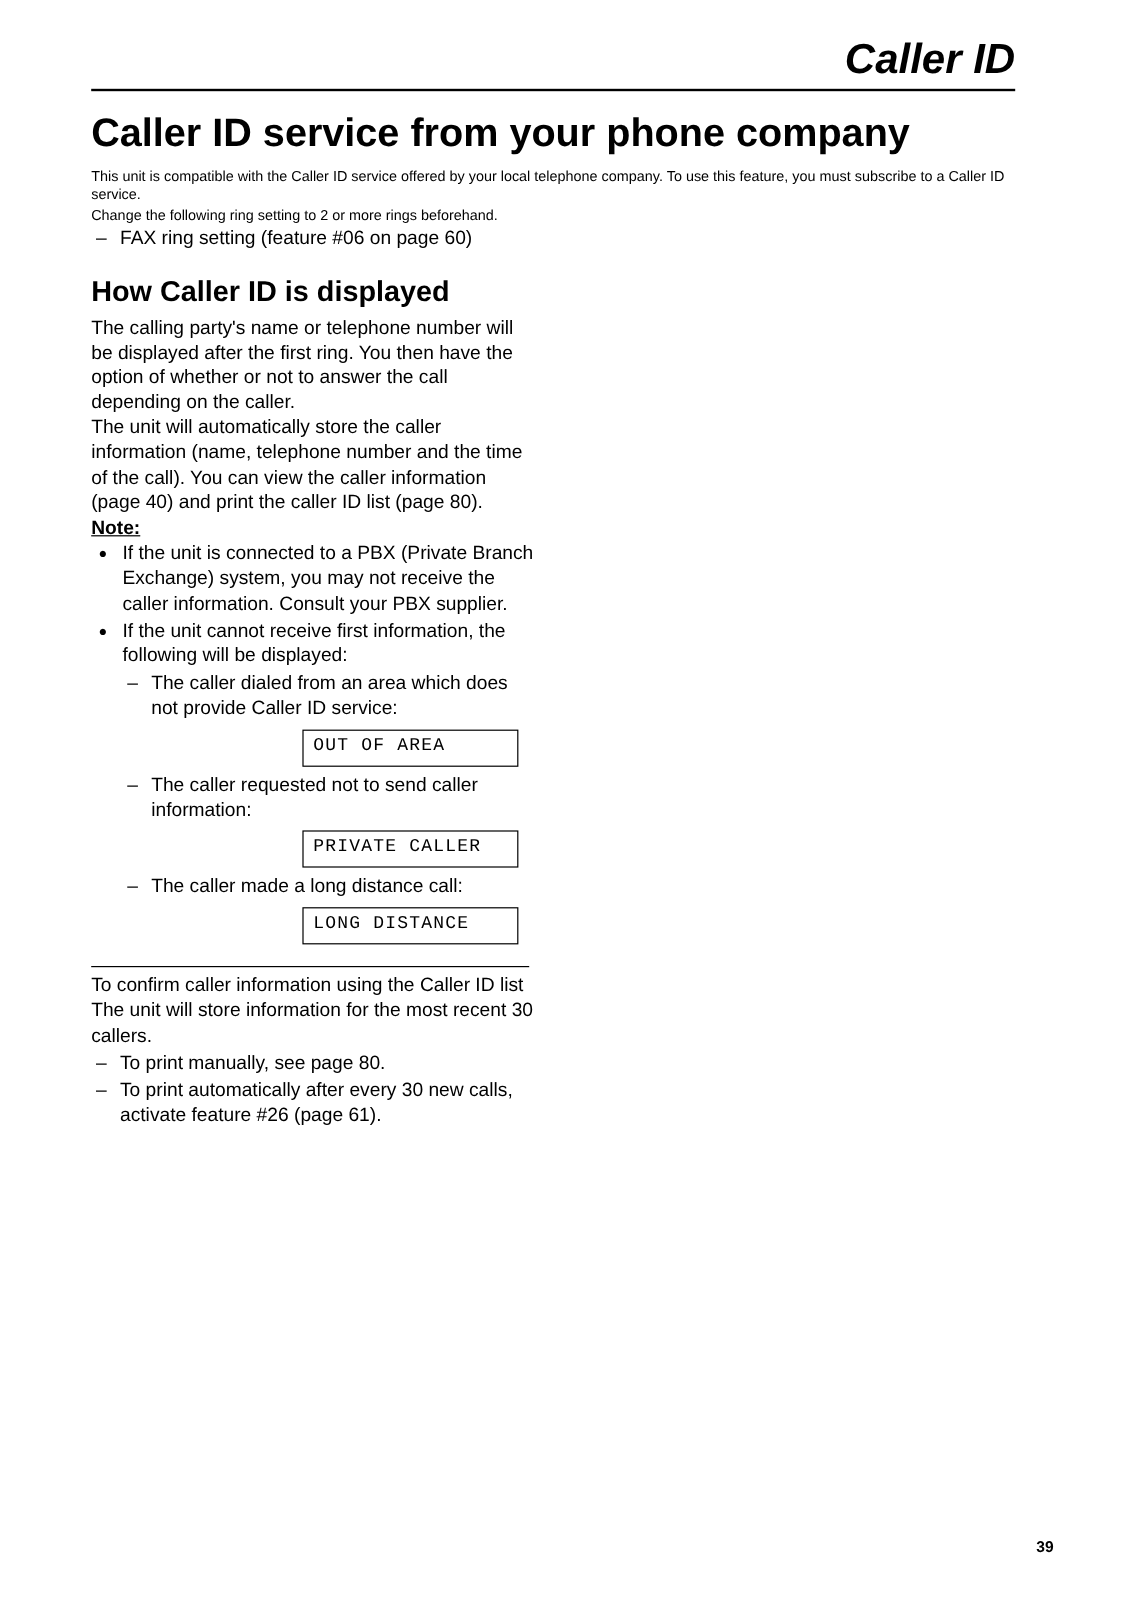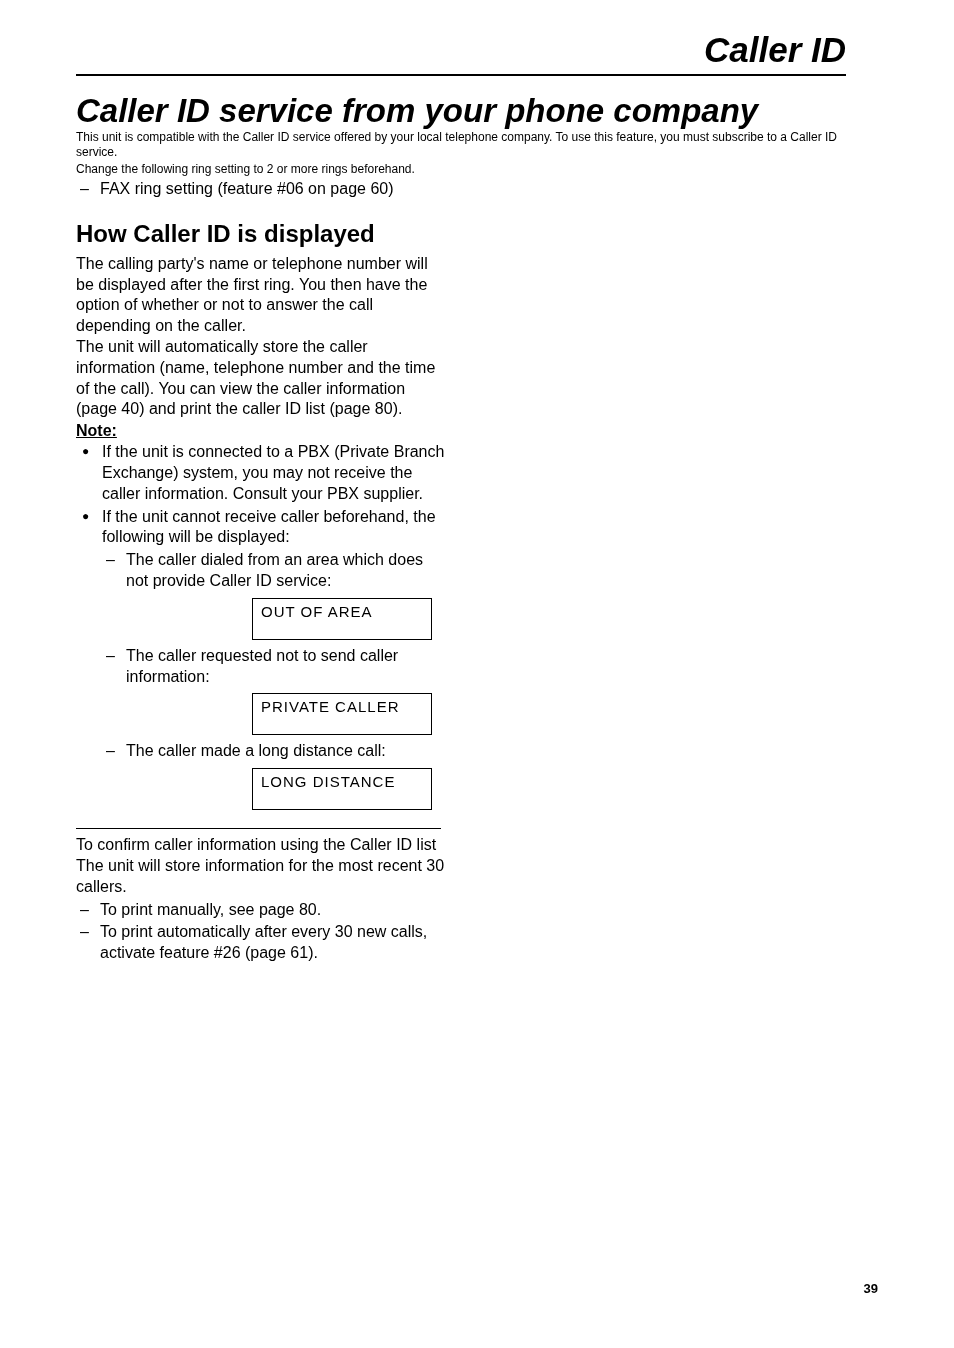--- a/index.html
+++ b/index.html
@@ -19,22 +19,21 @@
       font-weight: bold;
       font-style: italic;
       text-align: right;
       padding-bottom: 4px;
       border-bottom: 2px solid #000;
       margin-bottom: 16px;
     }
     .main-title {
       font-size: 33px;
       font-weight: bold;
-      margin-bottom: 0;
-      font-style: italic;
+      margin-bottom: 10px;
     }
     .intro-bold {
       font-size: 12px;
       font-weight: normal;
       line-height: 1.25;
       margin-bottom: 2px;
     }
     .intro-list {
       font-size: 16px;
       line-height: 1.3;
@@ -85,24 +84,24 @@
     }
     .dash-sub::before {
       content: "–";
       position: absolute;
       left: 30px;
       top: 0;
     }
     .lcd-box {
       border: 1px solid #000;
       width: 180px;
-      height: 42px;
+      height: 31px;
       margin: 6px 0 6px 176px;
       padding: 4px 8px;
-      font-family: Liberation Sans, sans-serif;
+      font-family: Liberation Mono, monospace;
       font-size: 15px;
       letter-spacing: 1px;
     }
     .section-rule {
       border: none;
       border-top: 1px solid #000;
       width: 365px;
       margin-top: 18px;
       margin-bottom: 6px;
     }
@@ -151,21 +150,21 @@
 
     <div class="h2">How Caller ID is displayed</div>
 
     <div class="body-text">The calling party's name or telephone number will be displayed after the first ring. You then have the option of whether or not to answer the call depending on the caller.</div>
     <div class="body-text">The unit will automatically store the caller information (name, telephone number and the time of the call). You can view the caller information (page 40) and print the caller ID list (page 80).</div>
 
     <div class="note-label">Note:</div>
 
     <ul class="bullet-list">
       <li class="bullet-item">If the unit is connected to a PBX (Private Branch Exchange) system, you may not receive the caller information. Consult your PBX supplier.</li>
-      <li class="bullet-item">If the unit cannot receive caller beforehand, the following will be displayed:</li>
+      <li class="bullet-item">If the unit cannot receive first information, the following will be displayed:</li>
     </ul>
 
     <div class="dash-sub">The caller dialed from an area which does not provide Caller ID service:</div>
     <div class="lcd-box">OUT OF AREA</div>
 
     <div class="dash-sub">The caller requested not to send caller information:</div>
     <div class="lcd-box">PRIVATE CALLER</div>
 
     <div class="dash-sub">The caller made a long distance call:</div>
     <div class="lcd-box">LONG DISTANCE</div>

